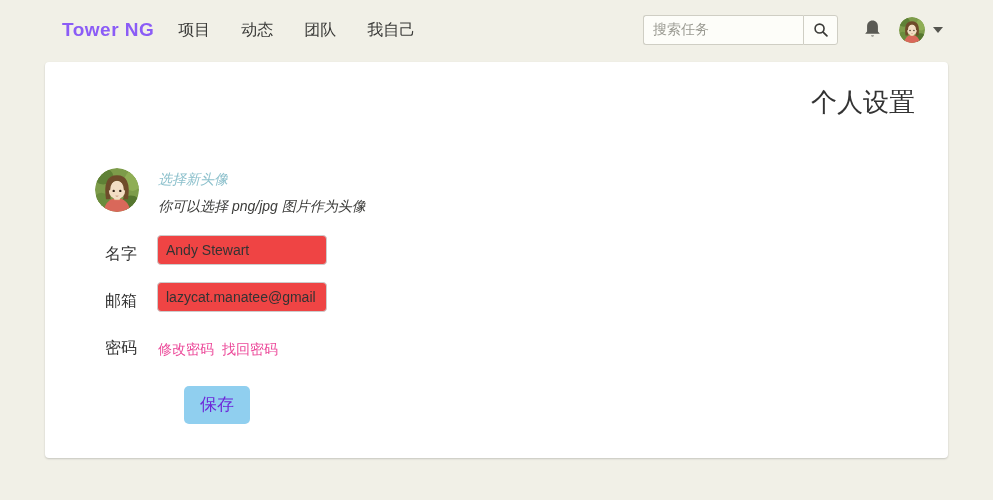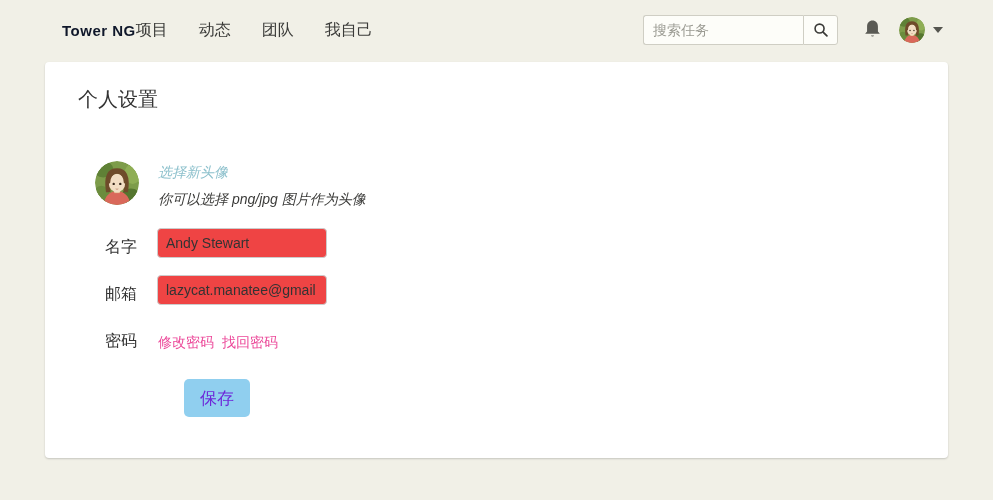--- a/index.html
+++ b/index.html
@@ -11,23 +11,24 @@
   }
 
   
   .navbar {
     height: 60px;
     display: flex;
     align-items: center;
     padding: 0 50px 0 62px;
   }
   .brand {
-    font-size: 15px;
+    font-size: 19px;
     font-weight: bold;
-    color: #0f172a;
+    color: #8b5cf6;
+    margin-right: 24px;
     cursor: pointer;
     letter-spacing: 0.5px;
   }
   .nav-items { display: flex; align-items: flex-end; }
   .nav-item {
     font-size: 16px;
     color: #3a3a38;
     margin-right: 31px;
     cursor: pointer;
     white-space: nowrap;
@@ -38,21 +39,21 @@
     width: 160px;
     height: 30px;
     border: 1px solid #cfcec4;
     border-right: none;
     border-radius: 3px 0 0 3px;
     background: #fdfdf9;
     padding: 0 9px;
     font-size: 14px;
     color: #a21caf;
     outline: none;
-    font-family: Liberation Sans, sans-serif;
+    font-family: Liberation Mono, monospace;
   }
   .search-input::placeholder { color: #9b9b93; }
   .search-btn {
     width: 35px;
     height: 30px;
     border: 1px solid #cfcec4;
     border-radius: 0 3px 3px 0;
     background: #fdfdf9;
     display: flex;
     align-items: center;
@@ -80,24 +81,25 @@
   
   .card {
     margin: 2px 45px 0;
     height: 396px;
     background: #ffffff;
     border-radius: 4px;
     box-shadow: 0 1px 2px rgba(0,0,0,0.18);
     padding: 26px 33px 0;
   }
   .page-title {
-    font-size: 20px;
+    font-size: 26px;
     font-weight: 400;
     color: #333;
     line-height: 1.1;
+    text-align: right;
   }
 
   .avatar-section {
     margin: 51px 0 0 17px;
     display: flex;
     font-style: italic;
   }
   .big-avatar {
     width: 44px; height: 44px;
     border-radius: 50%;

